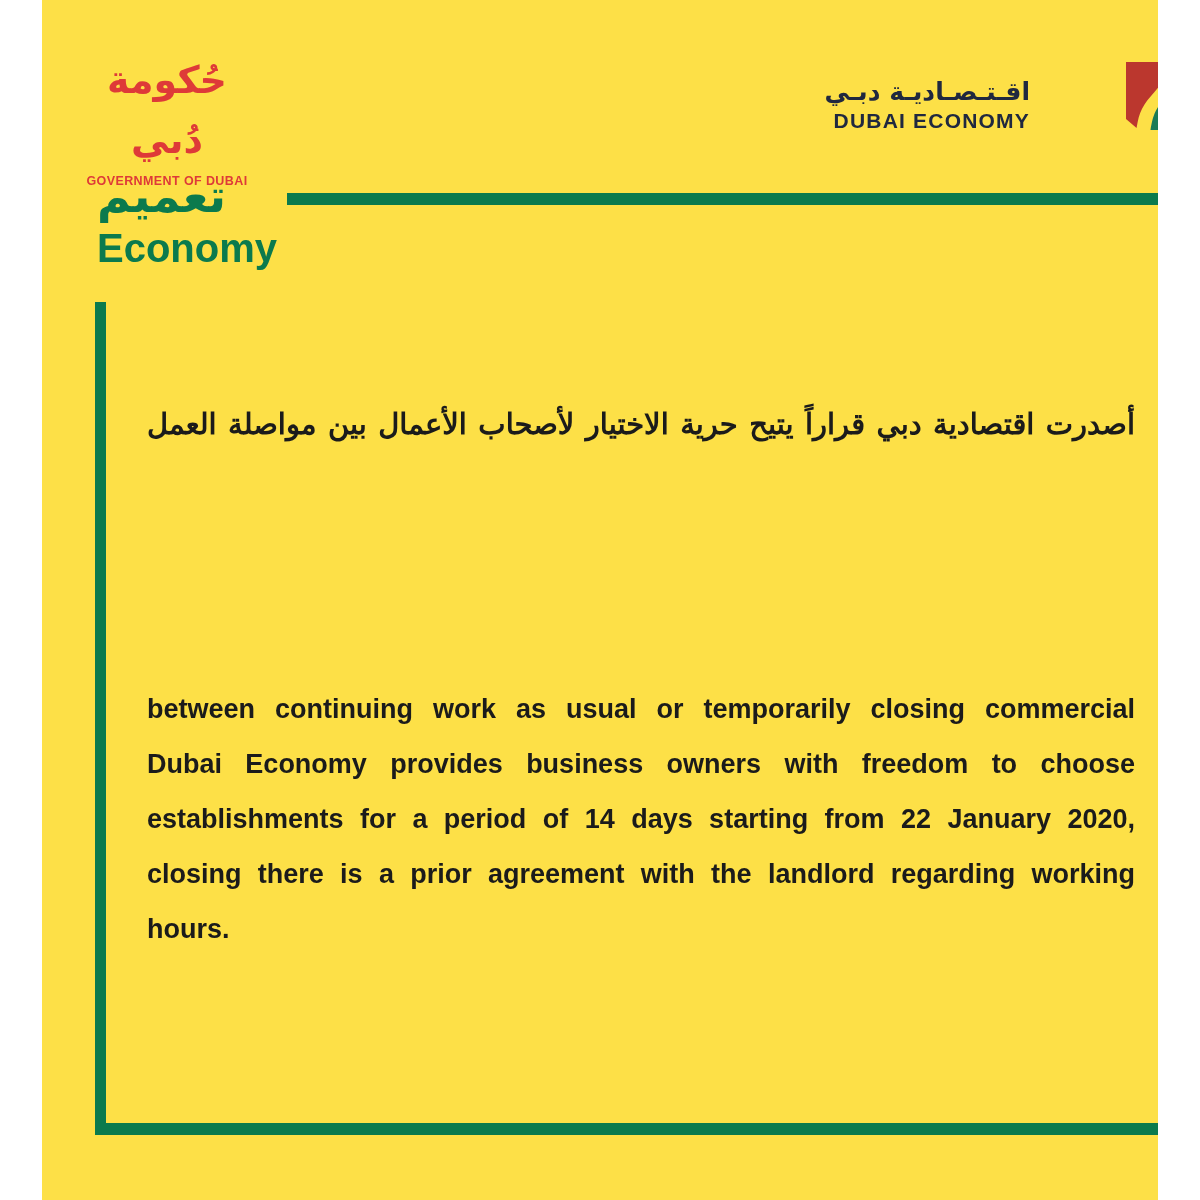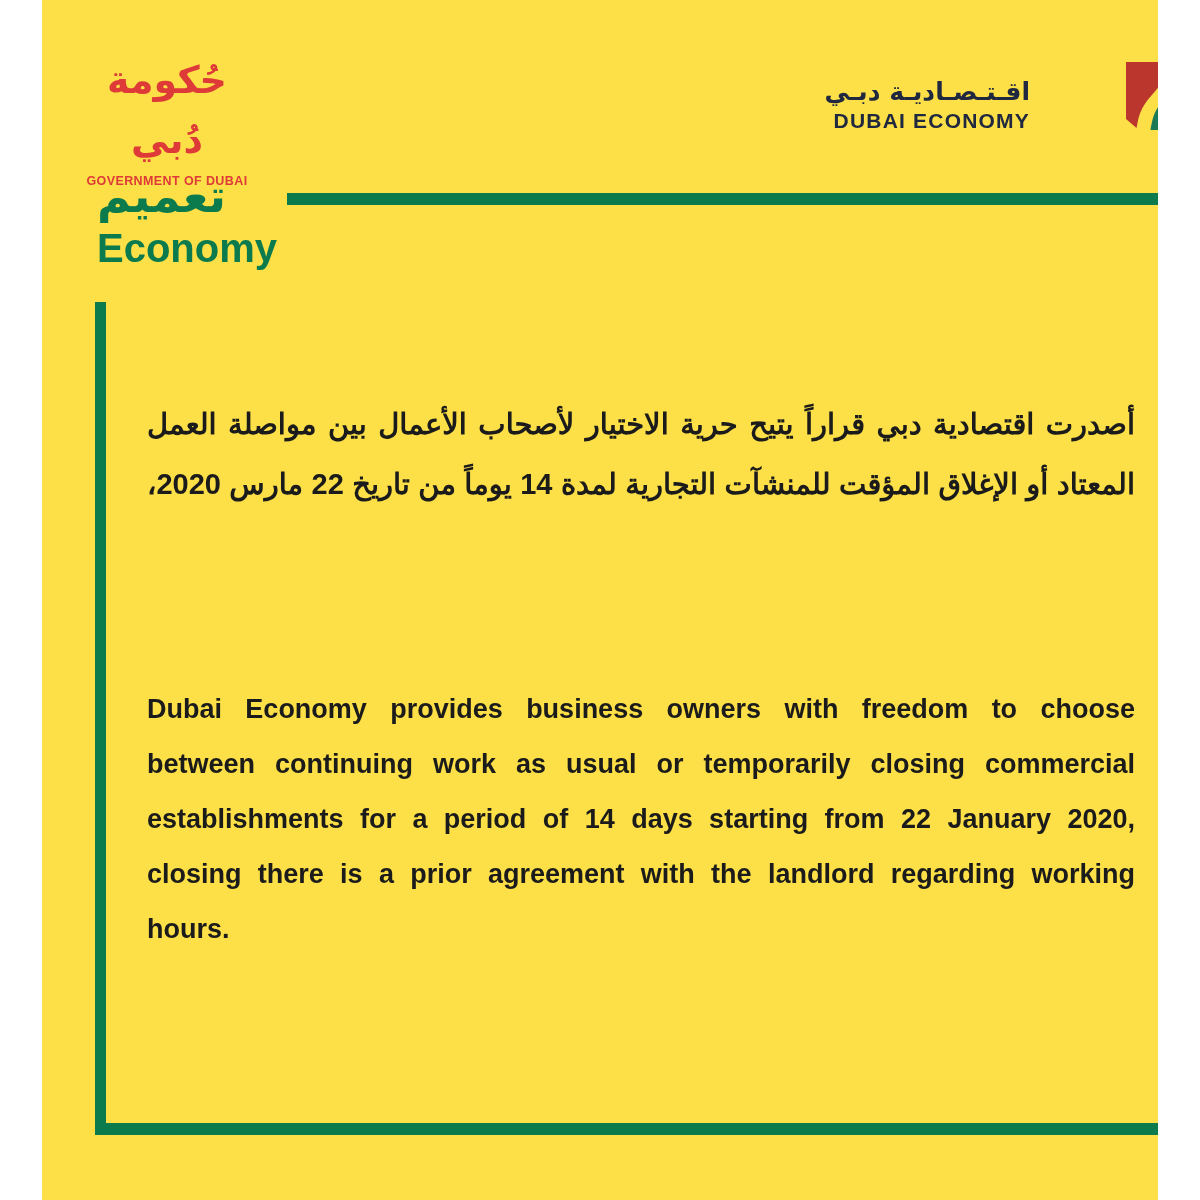--- a/index.html
+++ b/index.html
@@ -114,24 +114,23 @@
   <div class="title-ar">تعميم</div>
   <div class="title-en">Economy</div>
 
   <div class="frame-top"></div>
   <div class="frame-right"></div>
   <div class="frame-bottom"></div>
   <div class="frame-left"></div>
 
   <div class="ar-para" dir="rtl">
     <div class="jline">أصدرت اقتصادية دبي قراراً يتيح حرية الاختيار لأصحاب الأعمال بين مواصلة العمل</div>
-    <div class="jline">المعتاد أو الإغلاق المؤقت للمنشآت التجارية لمدة 14 يوماً من تاريخ 22 مارس 2020،</div>
   </div>
 
   <div class="en-para">
+    <div class="jline">between continuing work as usual or temporarily closing commercial</div>
     <div class="jline">Dubai Economy provides business owners with freedom to choose</div>
-    <div class="jline">between continuing work as usual or temporarily closing commercial</div>
     <div class="jline">establishments for a period of 14 days starting from 22 January 2020,</div>
     <div class="jline">closing there is a prior agreement with the landlord regarding working</div>
     <div class="lline">hours.</div>
   </div>
 
 </div>
 
 </body></html>

